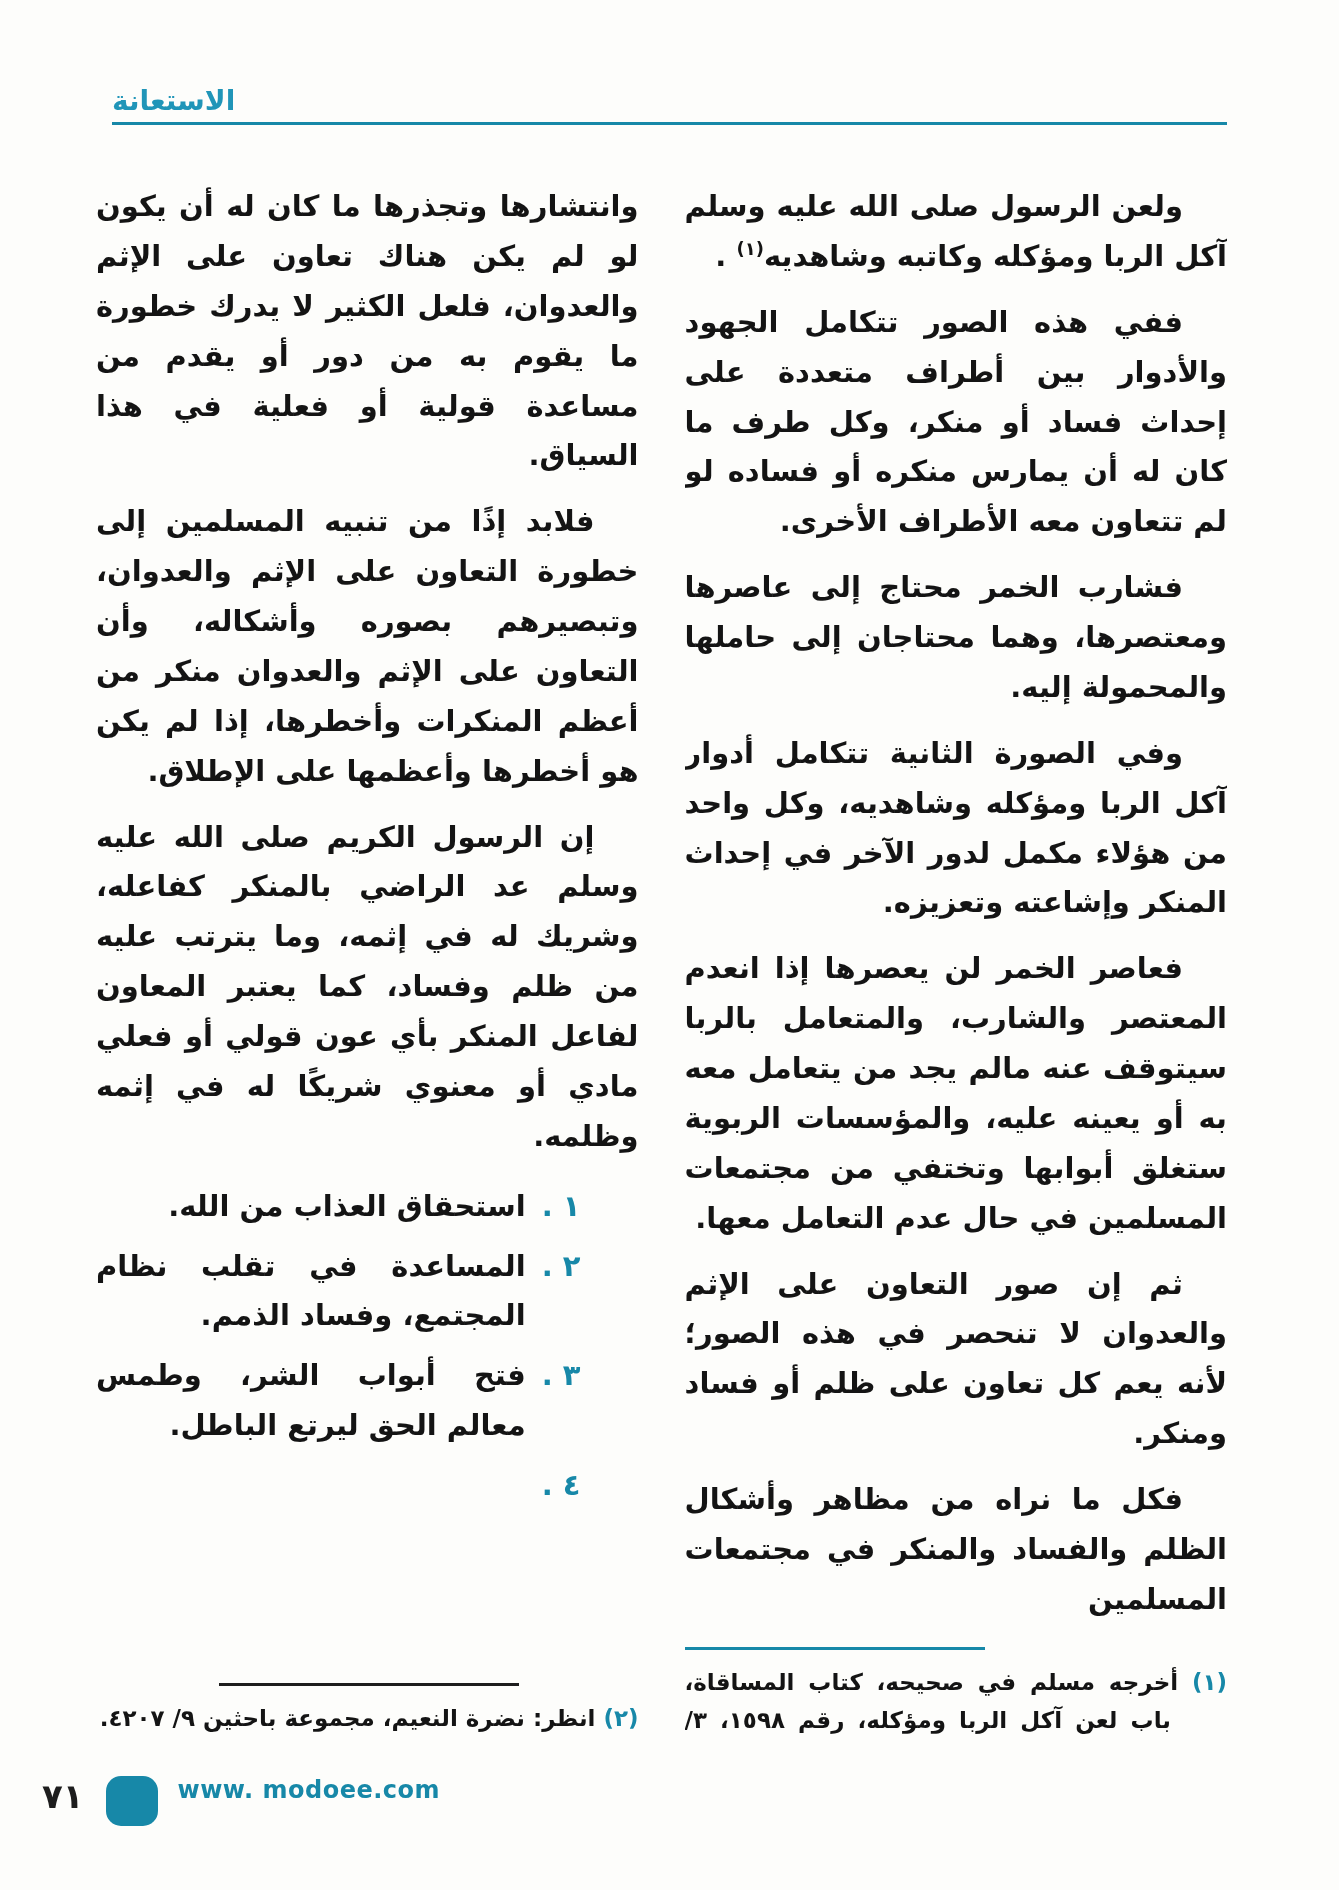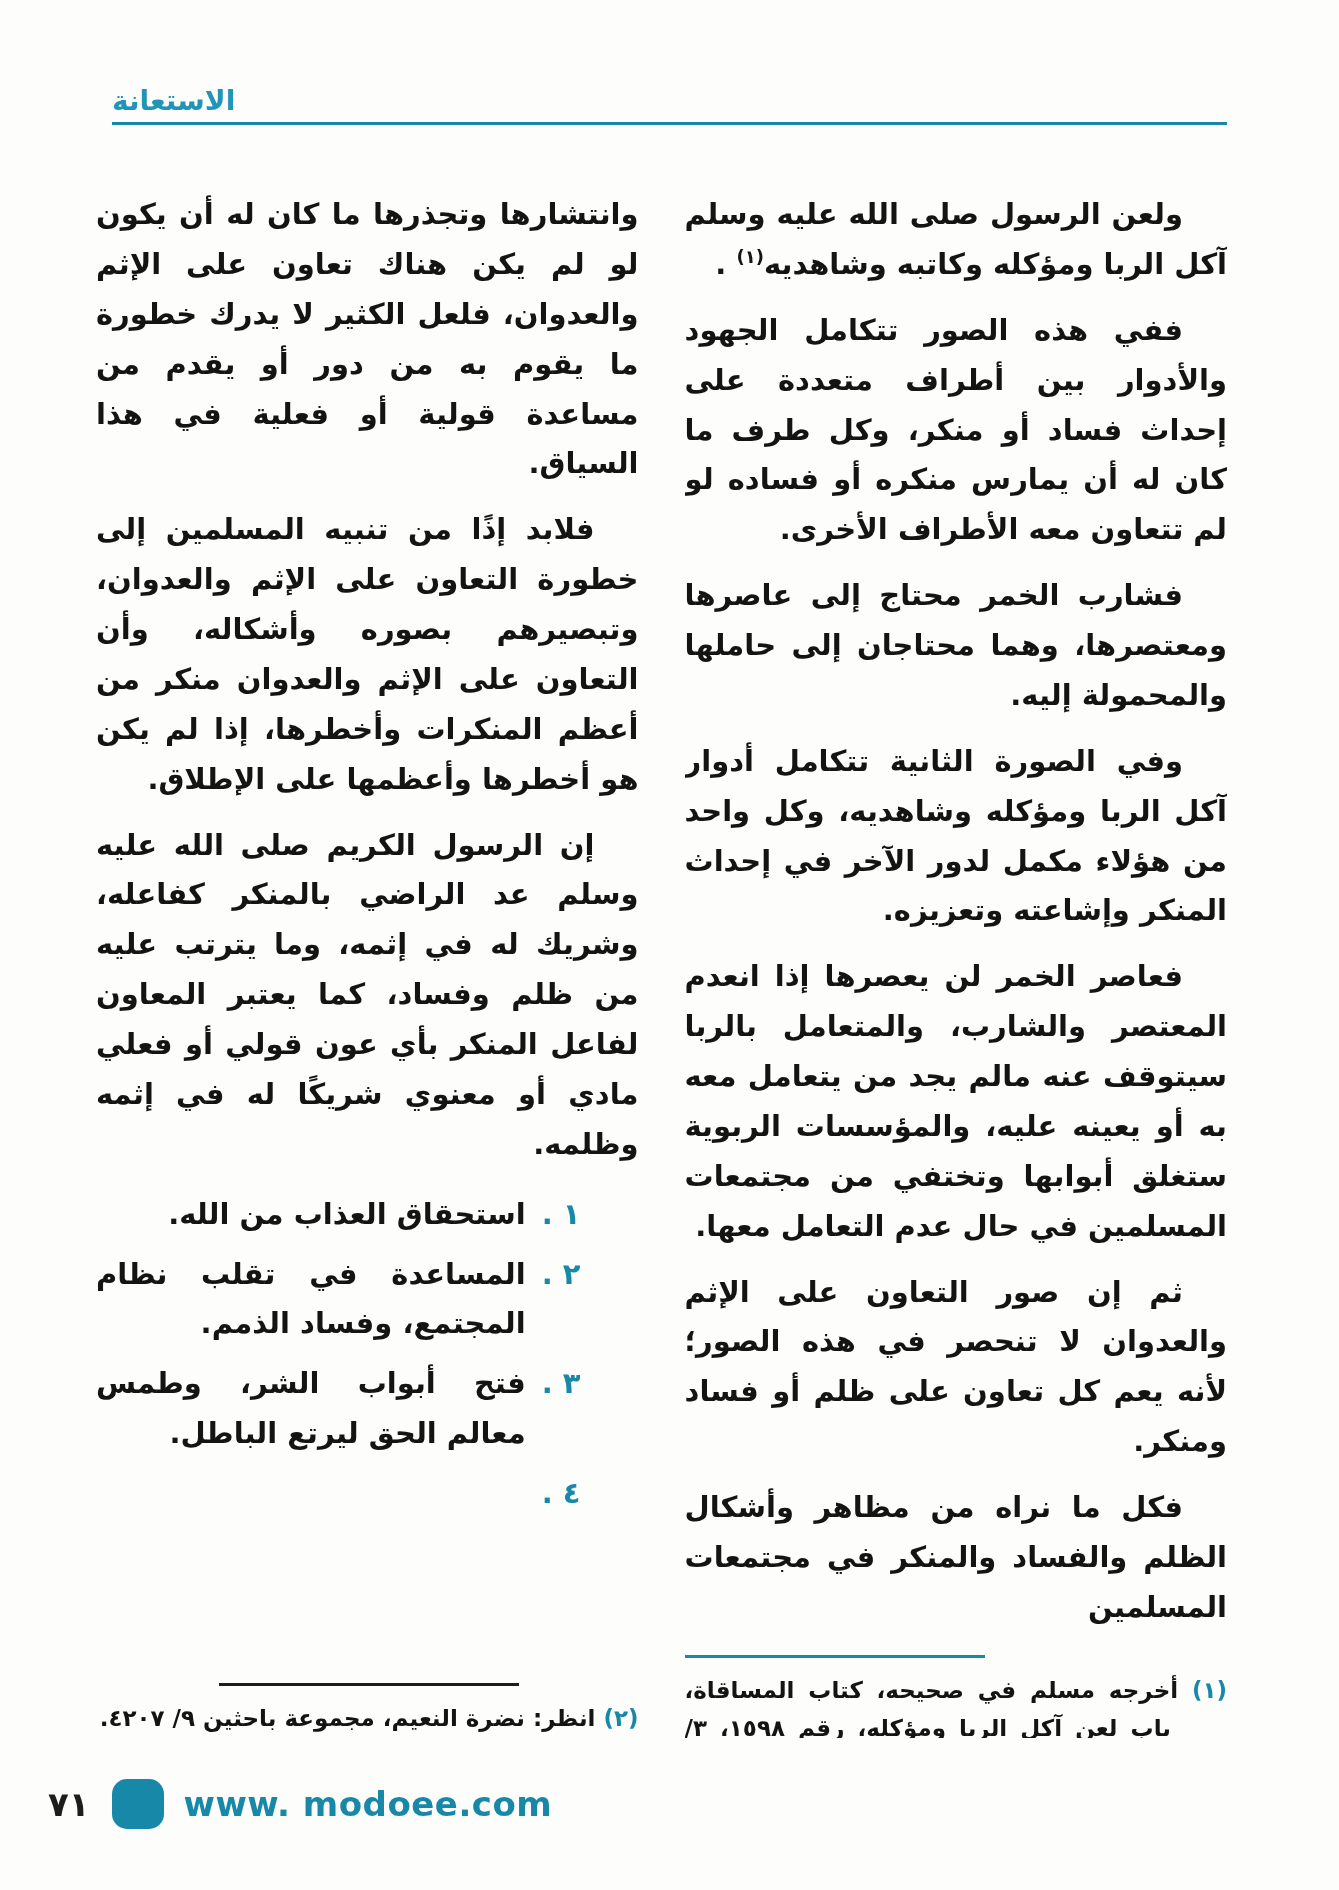--- a/index.html
+++ b/index.html
@@ -45,21 +45,20 @@
     left: 96px;
     bottom: 152px;
     display: flex;
     gap: 46px;
   }
   .col {
     flex: 1 1 0;
     display: flex;
     flex-direction: column;
     overflow: hidden;
-    margin-top: 8px;
   }
   .para {
     margin: 0 0 16px 0;
     font-size: 29px;
     font-weight: bold;
     line-height: 1.72;
     text-align: justify;
   }
   .indent { text-indent: 44px; }
   .deep-indent { text-indent: 64px; }
@@ -114,47 +113,46 @@
     line-height: 1.65;
     text-align: justify;
     padding-right: 56px;
     text-indent: -56px;       
   }
   .fn-num { color: #1788a8; }
 
   
   .footer {
     position: absolute;
-    left: 12px;
+    left: 6px;
     right: 0;
     bottom: 58px;
     height: 56px;
     direction: ltr;
     display: flex;
-    align-items: center;
   }
   .page-num {
     margin-left: 36px;
     font-size: 34px;
     font-weight: bold;
     color: #1d1d1d;
   }
   .footer-pill {
     width: 52px;
     height: 50px;
     margin-left: 22px;
     background: #1788a8;
     border-radius: 15px;
     display: inline-block;
   }
   .site-url {
     margin-left: 20px;
     direction: ltr;
     color: #1788a8;
-    font-size: 34px;
+    font-size: 24px;
     font-weight: bold;
     letter-spacing: 0.5px;
   }
 </style>
 </head>
 <body>
 
 <div class="page">
 
   <div class="header">

